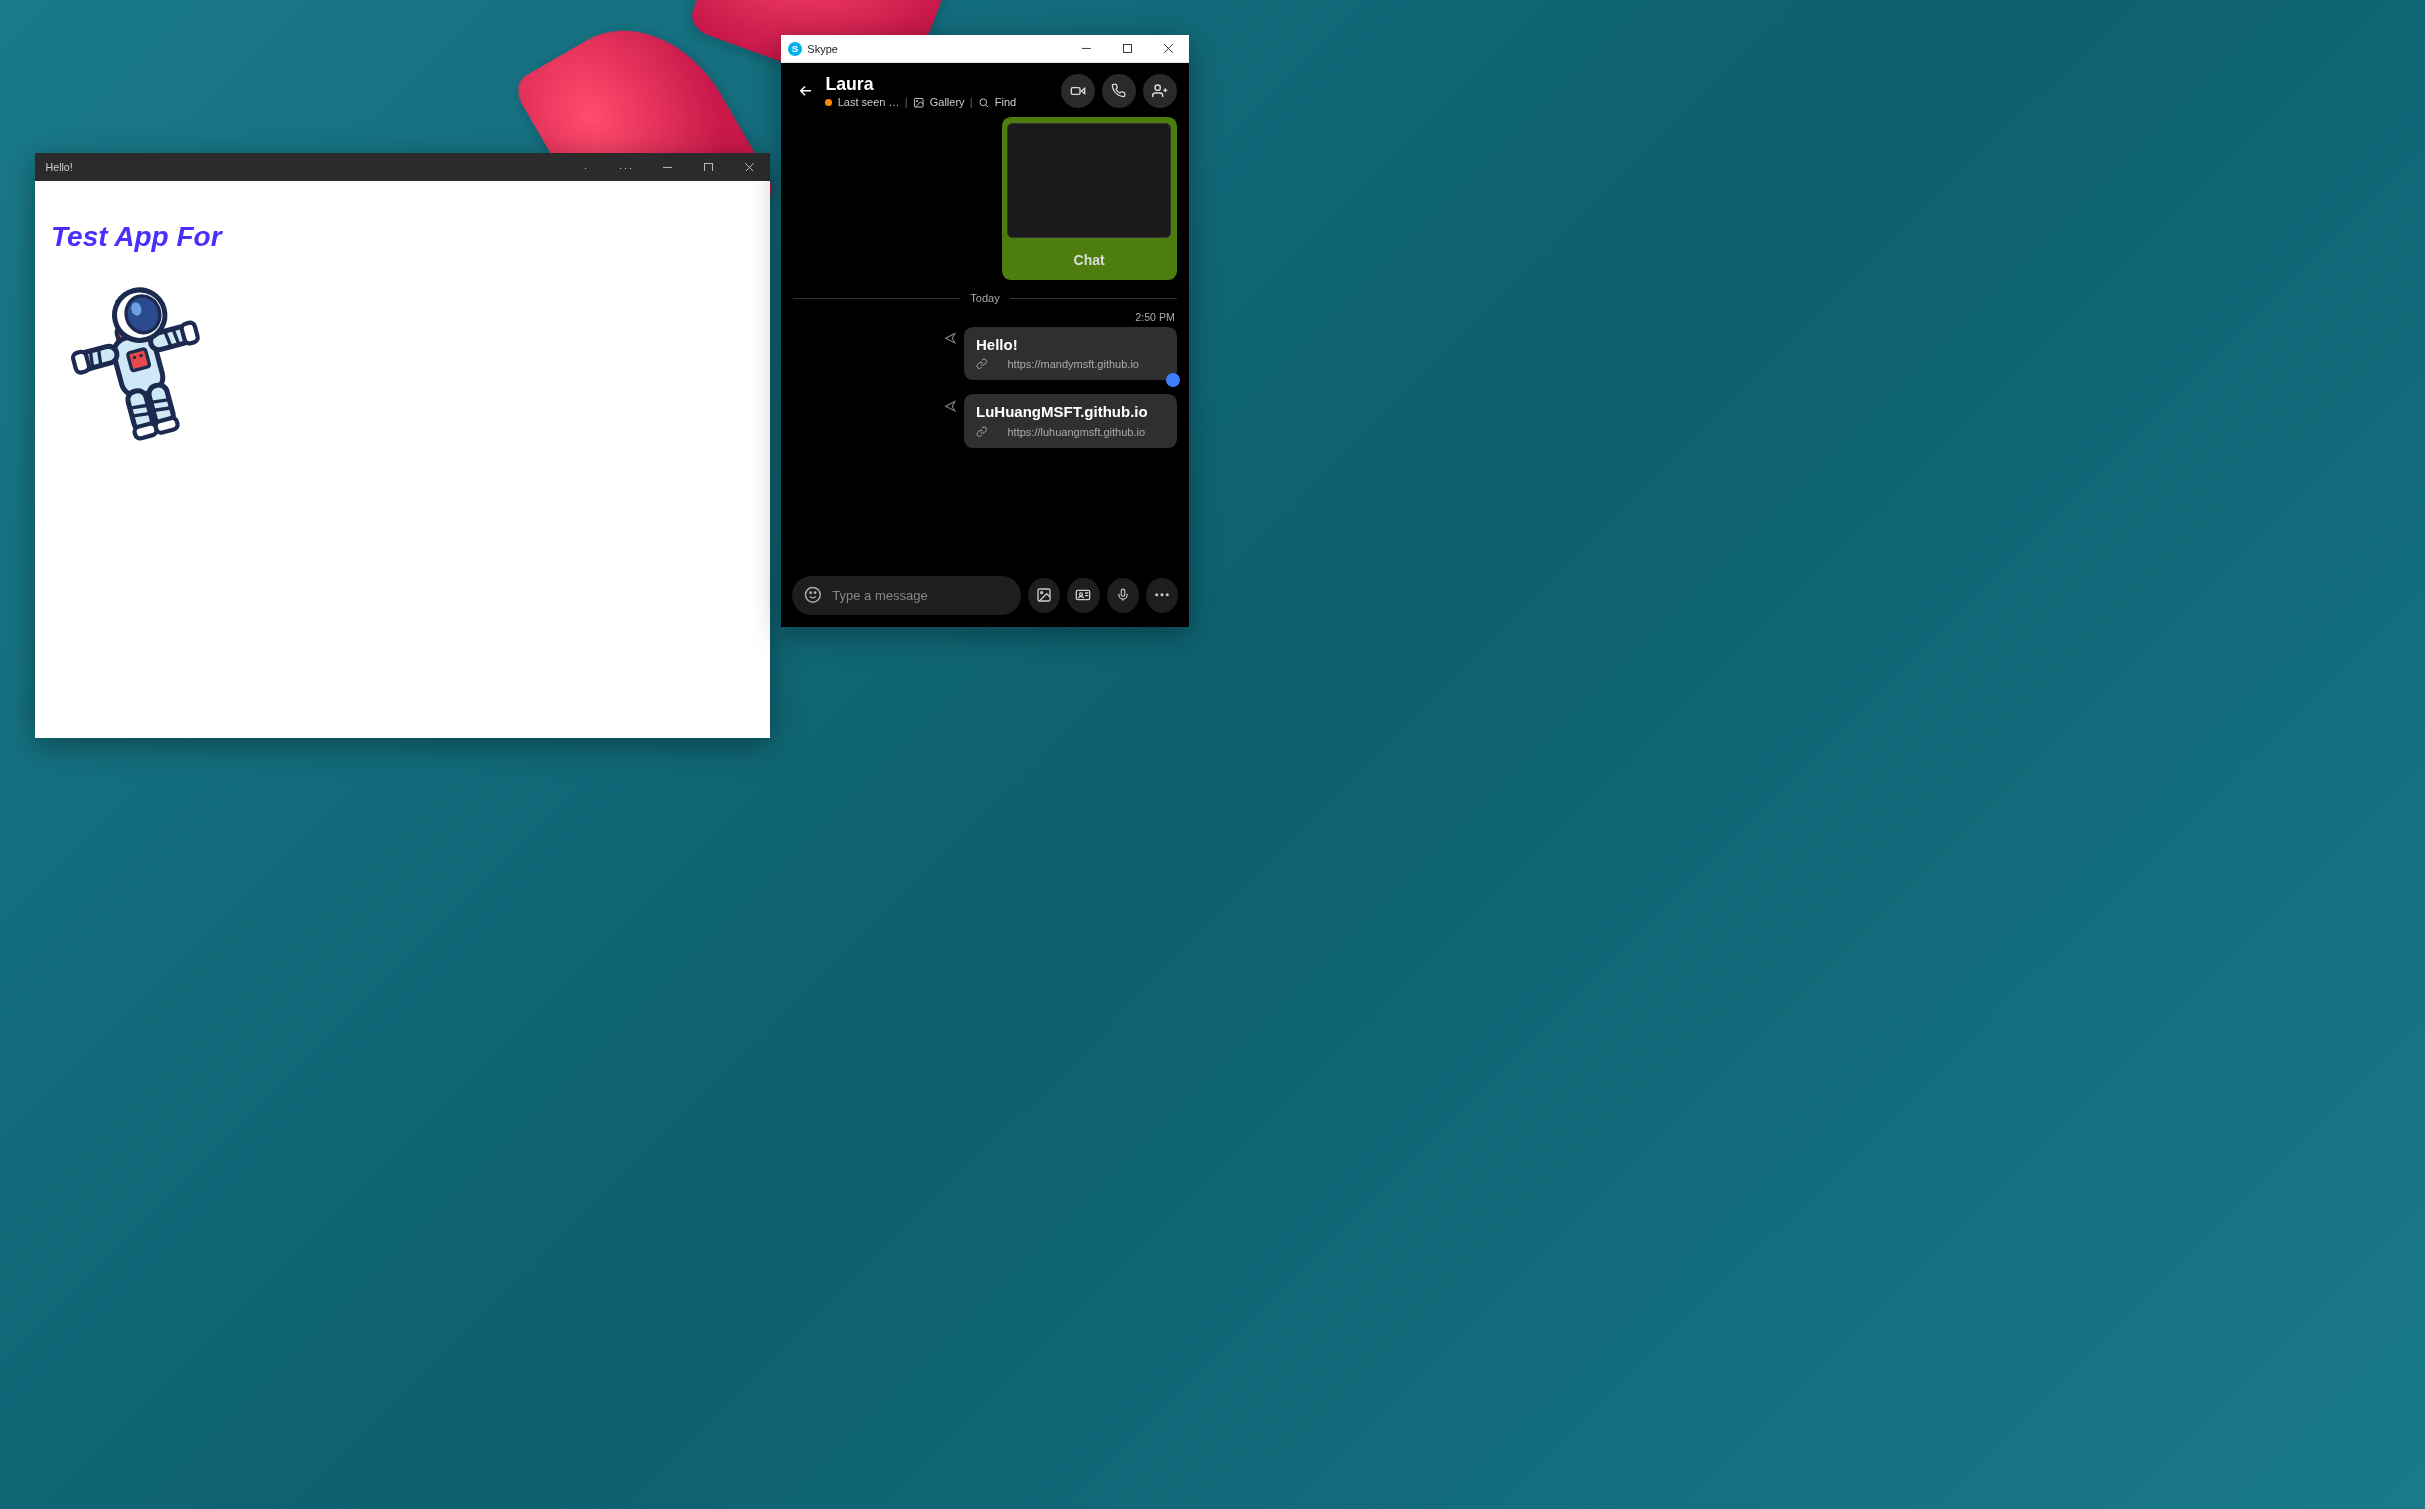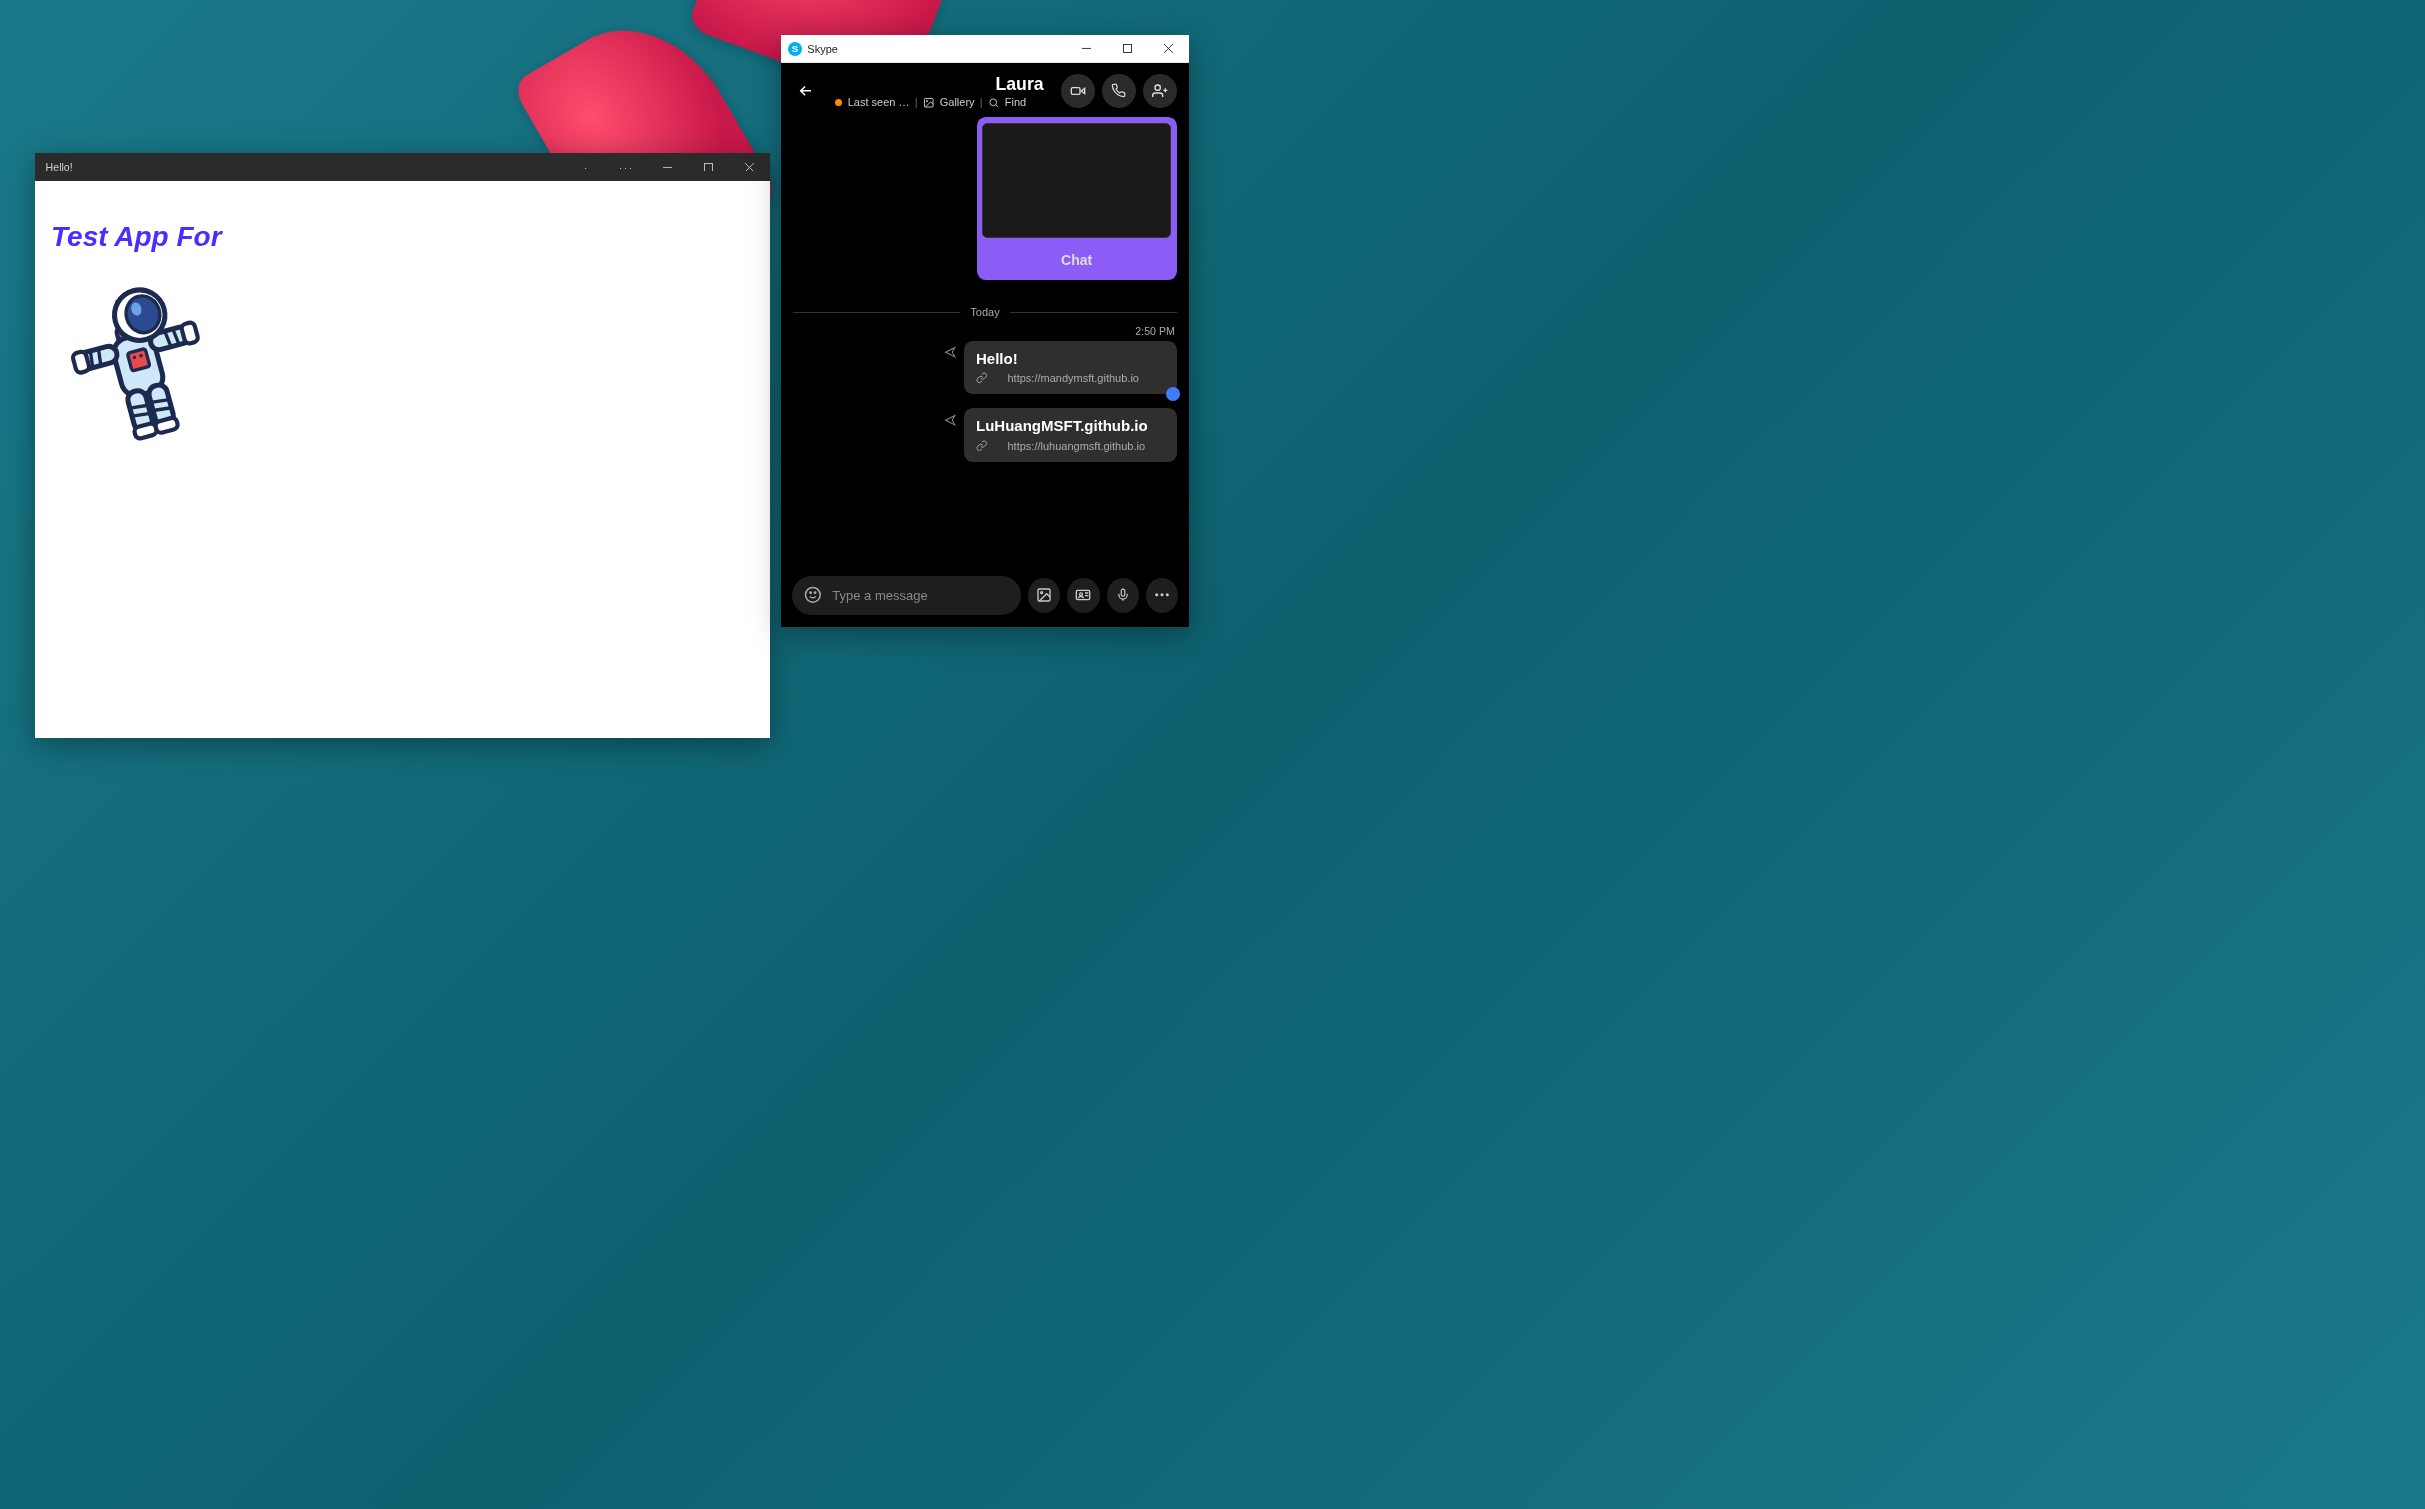--- a/index.html
+++ b/index.html
@@ -90,21 +90,21 @@
     color: #222; cursor: pointer;
   }
 
   .skype-dark {
     flex: 1; background: #000; color: #fff;
     display: flex; flex-direction: column;
     overflow: hidden;
   }
   .skype-header {
     padding: 10.6px 12.4px 8.9px 12.4px;
-    display: flex; align-items: center; gap: 17px; text-align: right;
+    display: flex; align-items: center; gap: 7px;
   }
   .back-arrow {
     width: 25px; height: 25px; cursor: pointer;
     display: flex; align-items: center; justify-content: center;
     color: #fff;
   }
   .contact-info { flex: 1; }
   .contact-name { font-size: 17.7px; font-weight: 700; }
   .contact-sub { font-size: 11px; color: #ccc; display: flex; align-items: center; gap: 5.3px; margin-top: 1.8px; }
   .status-dot { width: 7px; height: 7px; border-radius: 50%; background: #ff8c00; display: inline-block; }
@@ -113,24 +113,24 @@
   .circle-btn {
     width: 34px; height: 34px; border-radius: 50%;
     background: #2a2a2a; color: #ddd;
     display: flex; align-items: center; justify-content: center;
     cursor: pointer;
   }
 
   .skype-messages { flex: 1; overflow: auto; padding: 0 12.4px 7px 12.4px; }
 
   .preview-card {
-    margin-left: auto; width: 200px;
-    background: #8b5cf6; border-radius: 8.9px;
+    margin-left: auto; width: 175px;
+    background: #4d7c0f; border-radius: 8.9px;
     overflow: hidden; position: relative;
-    margin-bottom: 26px;
+    margin-bottom: 12px;
   }
   .preview-img { height: 115px; background: #1a1a1a; border: 0.9px solid #333; margin: 5.3px; border-radius: 5.3px; }
   .preview-label { text-align: center; padding: 8.9px 0 12.4px; color: #ddd; font-size: 14px; font-weight: 600; }
   .send-tri {
     position: absolute; right: calc(100% + 7px); top: 7px;
     color: #888;
   }
 
   .date-divider {
     display: flex; align-items: center; gap: 10.6px;

